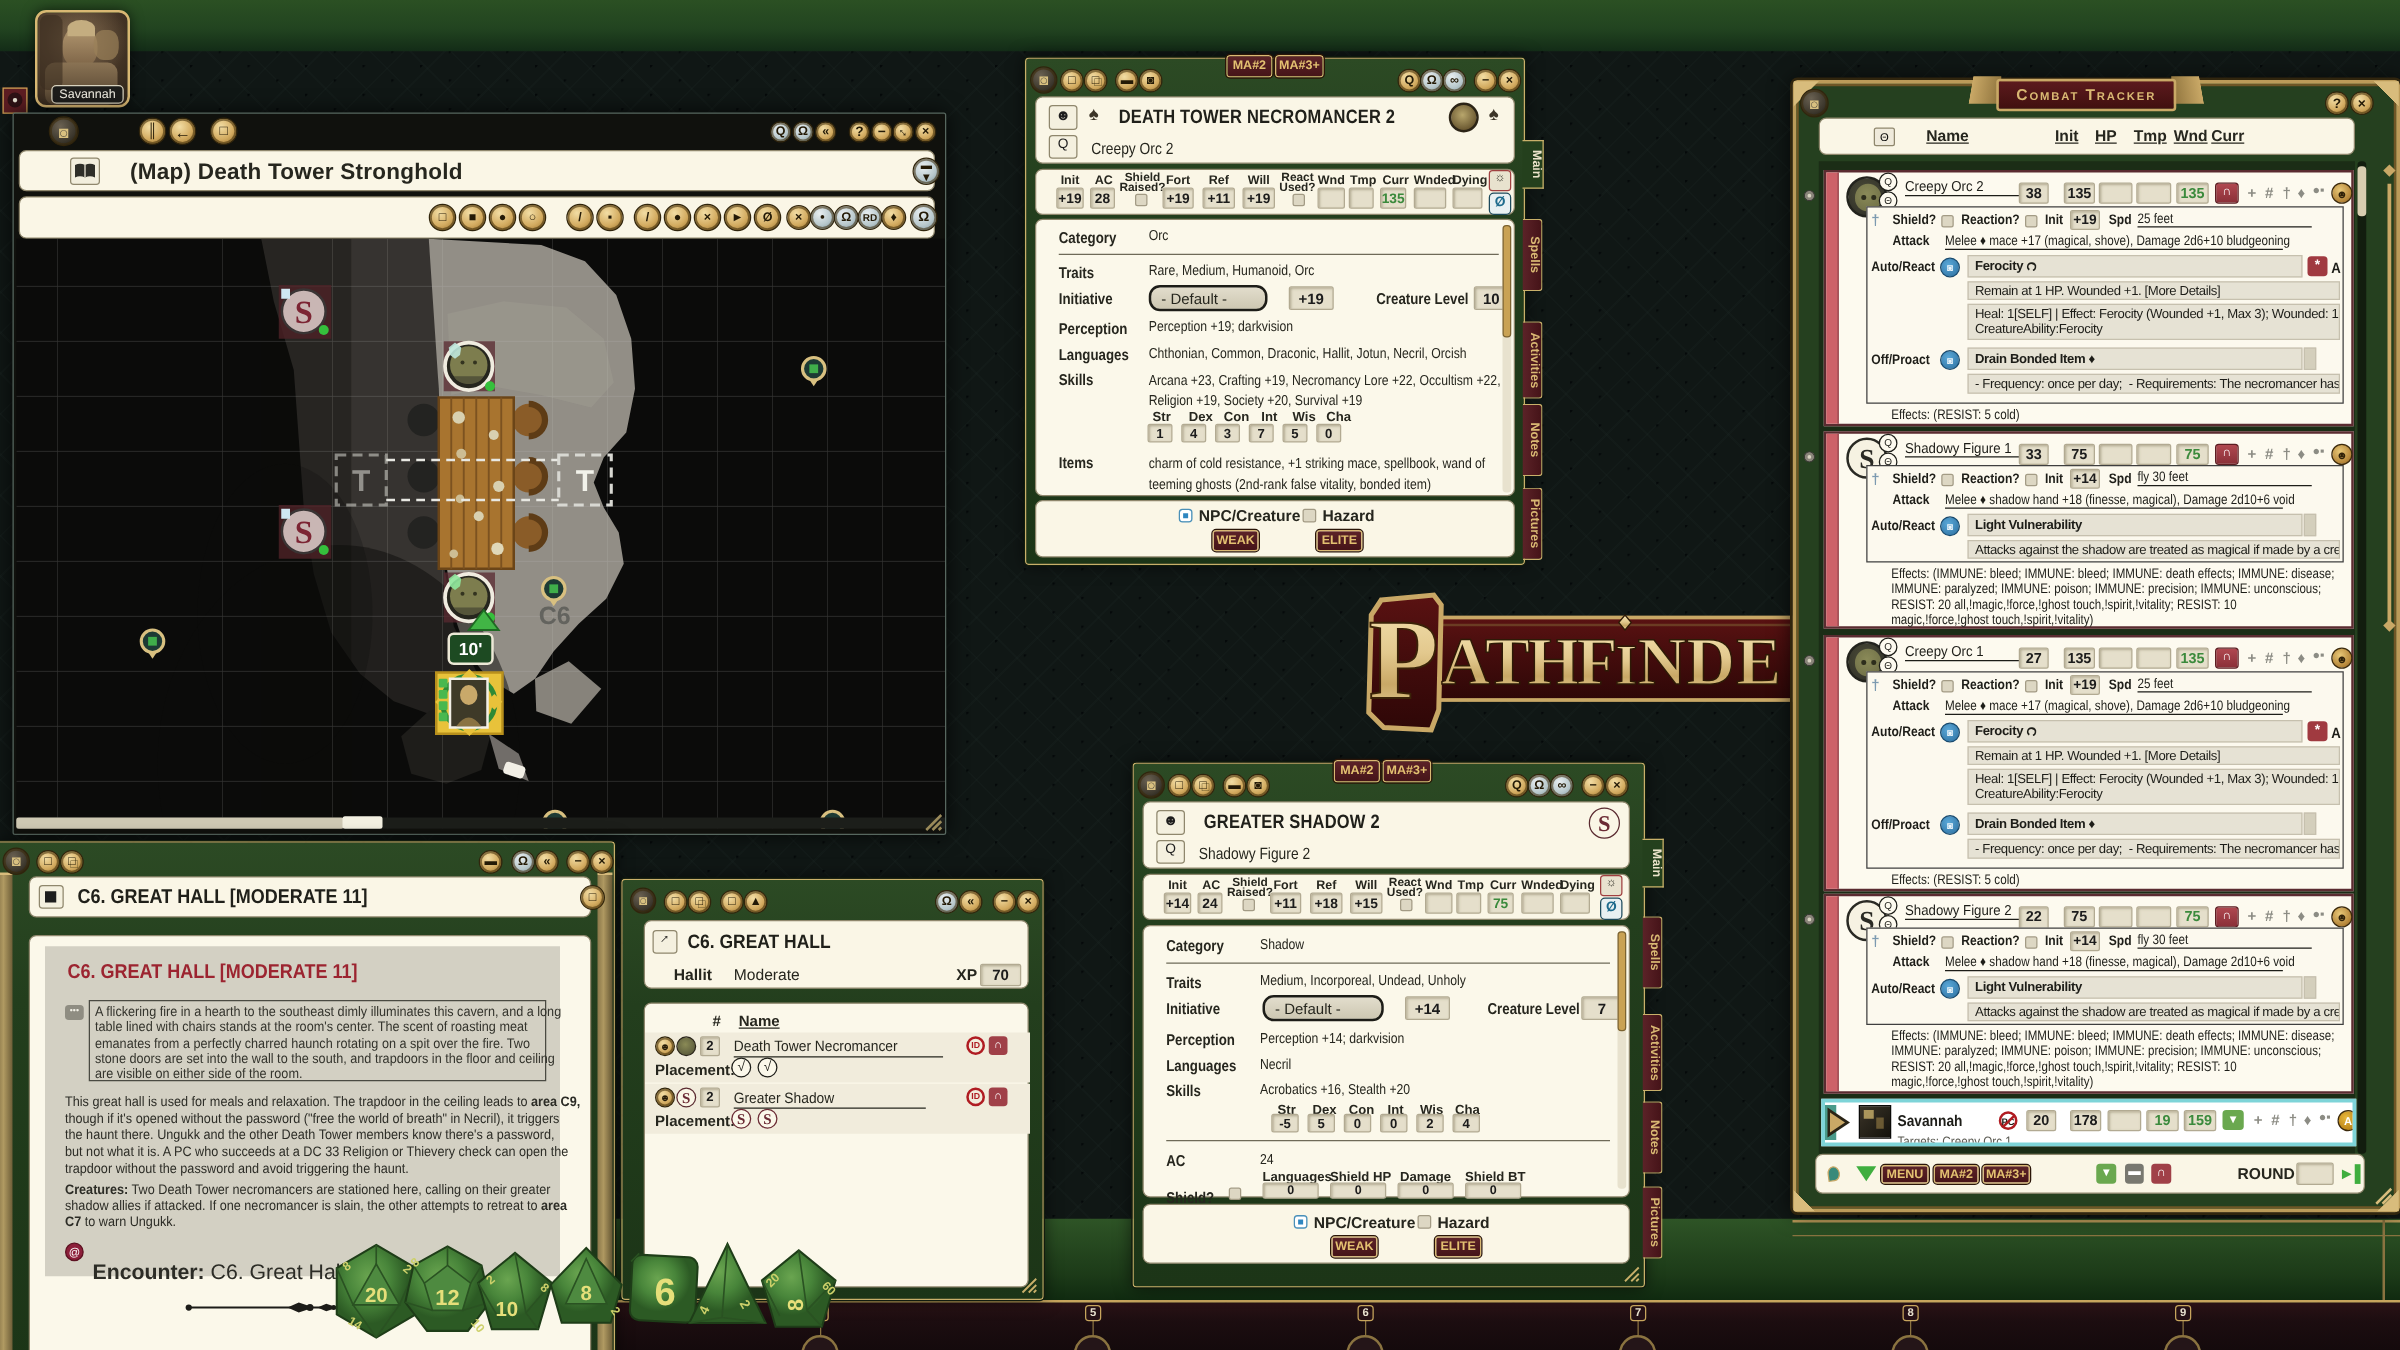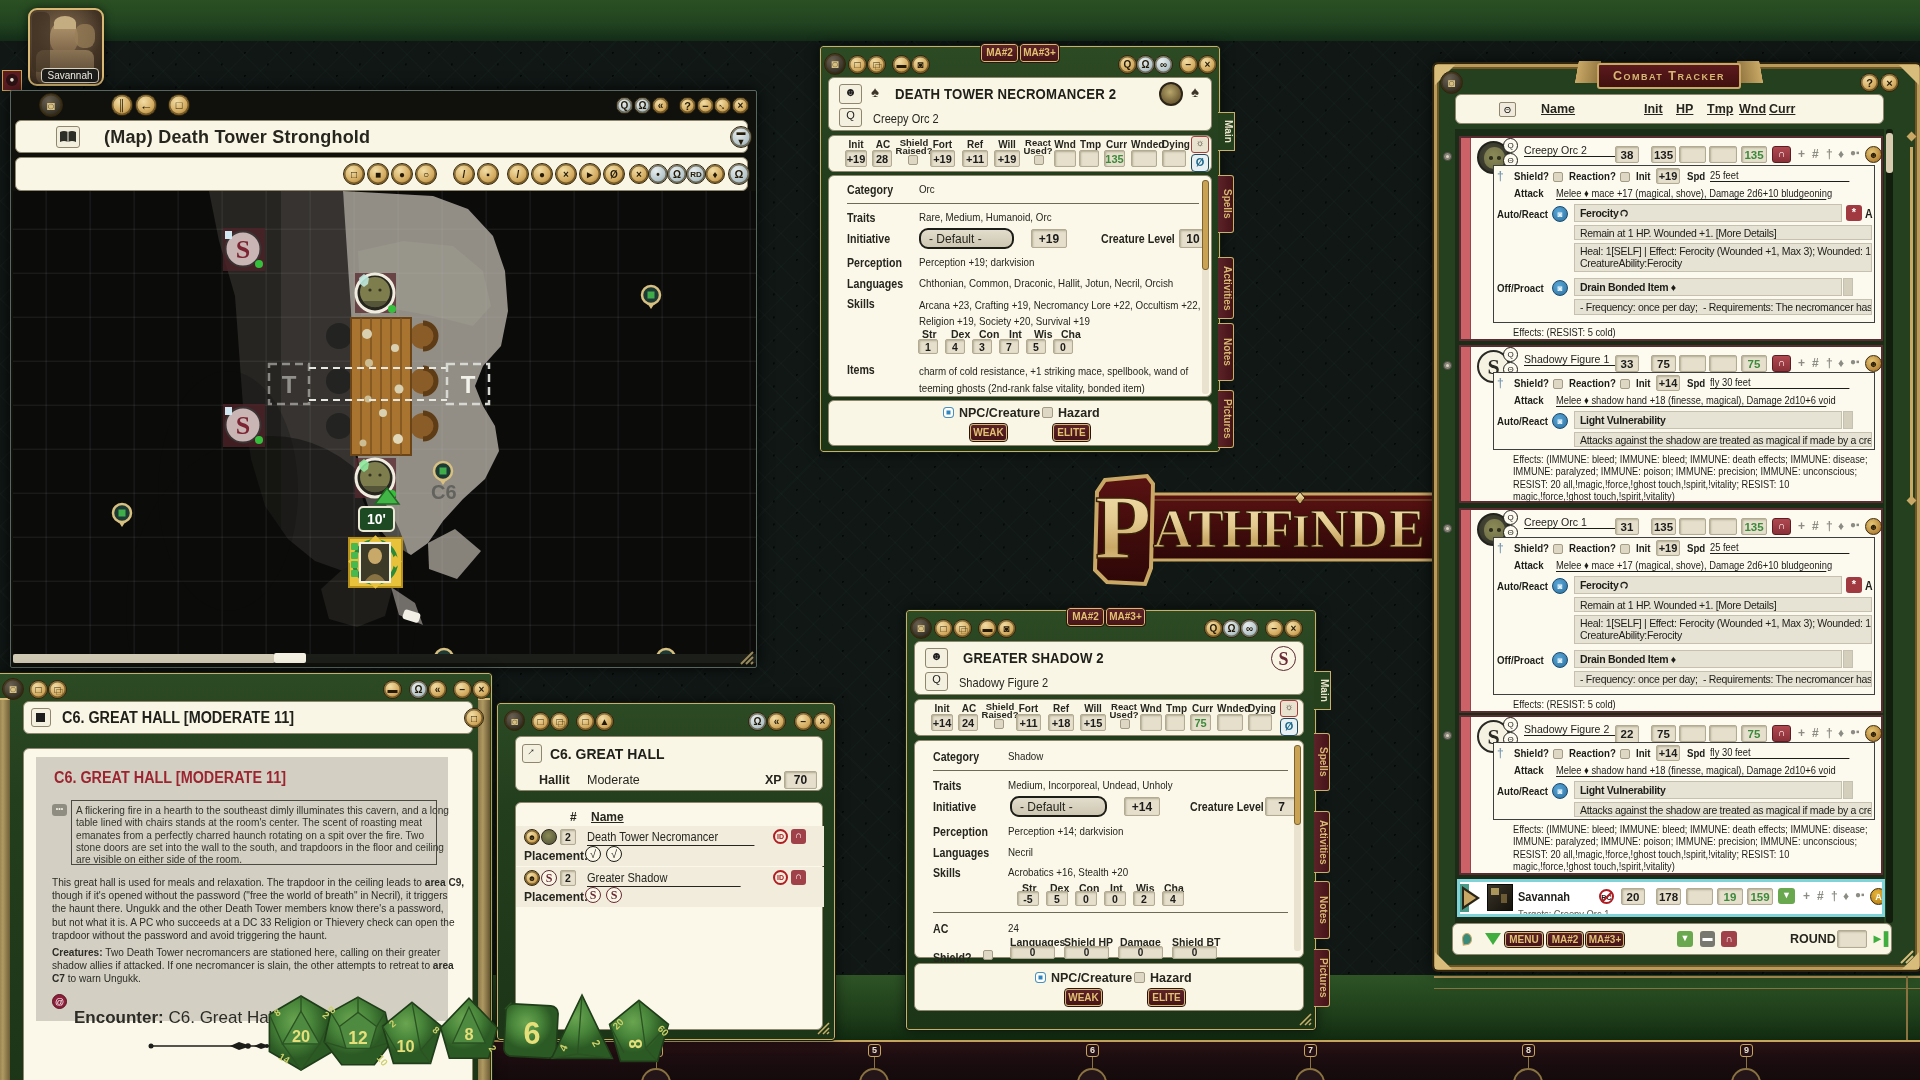--- a/index.html
+++ b/index.html
@@ -764,21 +764,21 @@
     <div class="tx" style="left:52px;top:106px;line-height:12.3px;transform:scaleX(.84)">Effects: (IMMUNE: bleed; IMMUNE: bleed; IMMUNE: death effects; IMMUNE: disease;<br>IMMUNE: paralyzed; IMMUNE: poison; IMMUNE: precision; IMMUNE: unconscious;<br>RESIST: 20 all,!magic,!force,!ghost touch,!spirit,!vitality; RESIST: 10<br>magic,!force,!ghost touch,!spirit,!vitality)</div>
   </div>
 
   <div class="dot" style="top:457px"></div>
   <div class="ebox" style="top:441px;height:205px">
     <div class="stripe"></div>
     <div class="abs tok etok" style="left:16px;top:3px"></div>
     <div class="mini" style="left:42px;top:0px">Q</div>
     <div class="mini" style="left:42px;top:15px">Θ</div>
     <div class="nm" style="left:63px;top:6px;width:113px">Creepy Orc 1</div>
-    <div class="abs vbox" style="left:154px;top:8px;width:24px;height:17px;font-size:11.5px;line-height:16px">31</div>
+    <div class="abs vbox" style="left:154px;top:8px;width:24px;height:17px;font-size:11.5px;line-height:16px">27</div>
     <div class="abs vbox" style="left:190px;top:8px;width:25px;height:17px;font-size:11.5px;line-height:16px">135</div>
     <div class="abs vbox" style="left:218px;top:8px;width:27px;height:17px"></div>
     <div class="abs vbox" style="left:248px;top:8px;width:28px;height:17px"></div>
     <div class="abs vbox greenv" style="left:280px;top:8px;width:26px;height:17px;font-size:11.5px;line-height:16px">135</div>
     <div class="redb" style="left:311px;top:8px">∩</div>
     <div class="gico" style="left:337px;top:9px">+</div>
     <div class="gico" style="left:351px;top:9px">#</div>
     <div class="gico" style="left:365px;top:9px">†</div>
     <div class="gico" style="left:377px;top:9px">♦</div>
     <div class="gico" style="left:389px;top:9px;font-size:10px">●▪</div>

